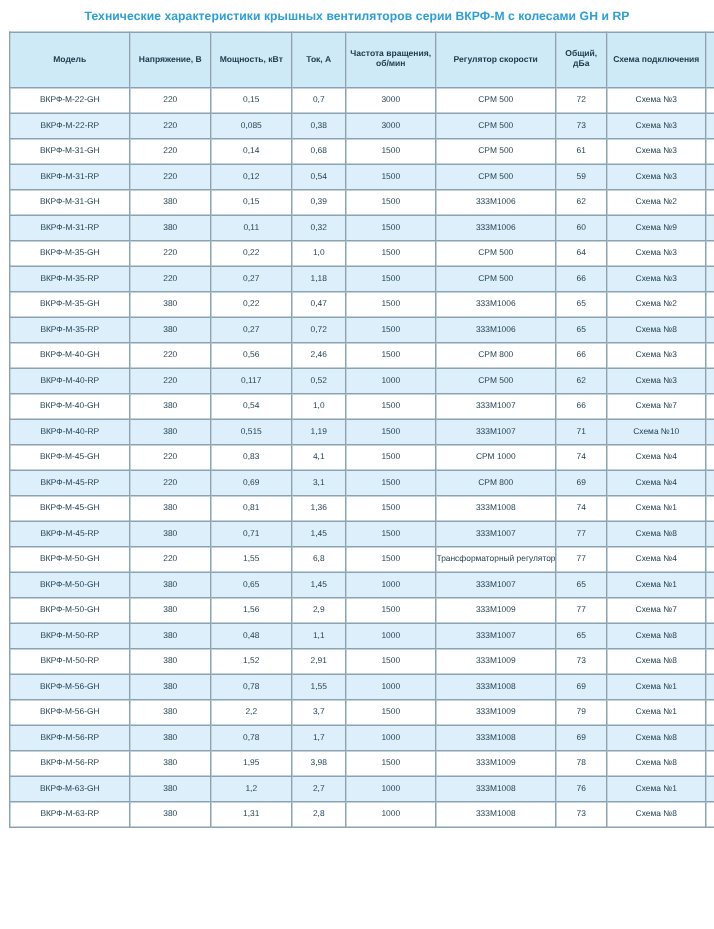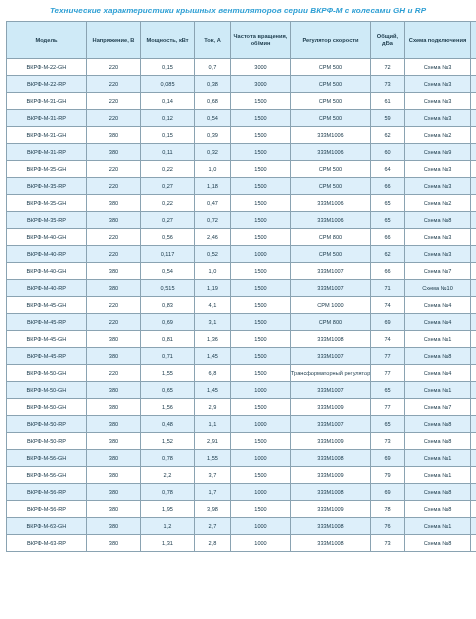--- a/index.html
+++ b/index.html
@@ -26,21 +26,20 @@
 
   .title {
     text-align: center;
     color: #2e9fd4;
     font-size: 8.1px;
     font-weight: bold;
     letter-spacing: 0.05px;
     line-height: 1;
     padding: 7px 6px 6px 6px;
     white-space: nowrap;
-    font-style: italic;
   }
 
   .table-wrap {
     padding: 0 6px 0 6px;
   }
 
   table.spec {
     border-collapse: collapse;
     table-layout: fixed;
     width: 464px;

